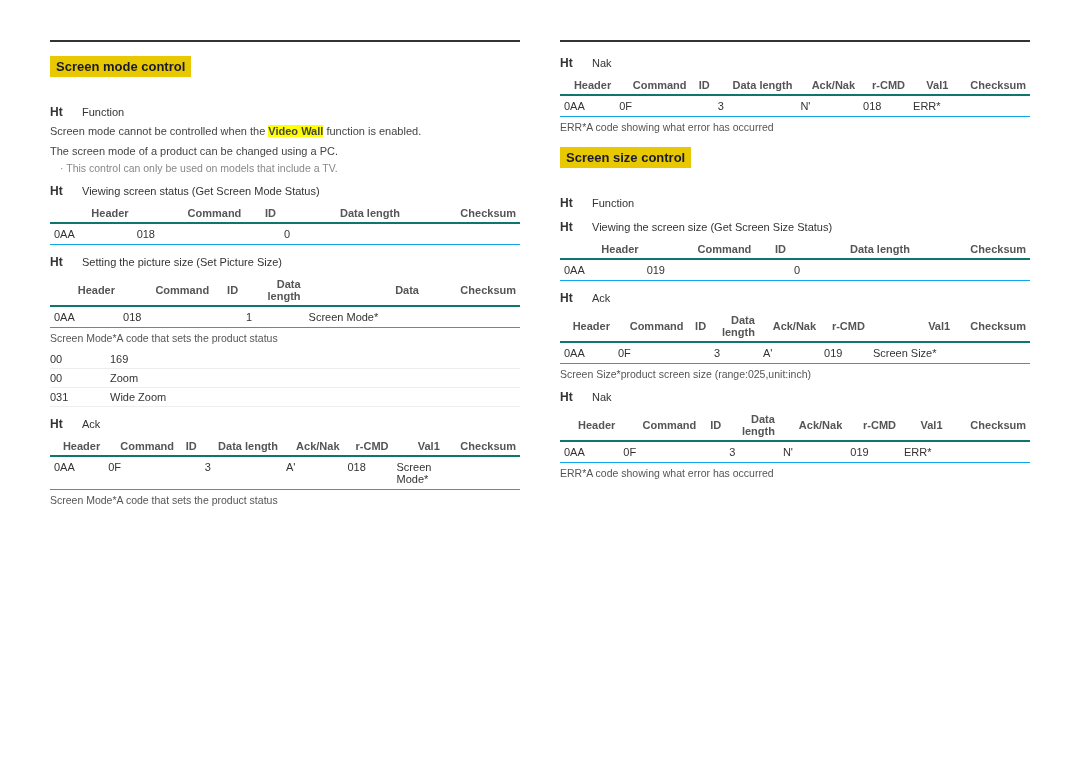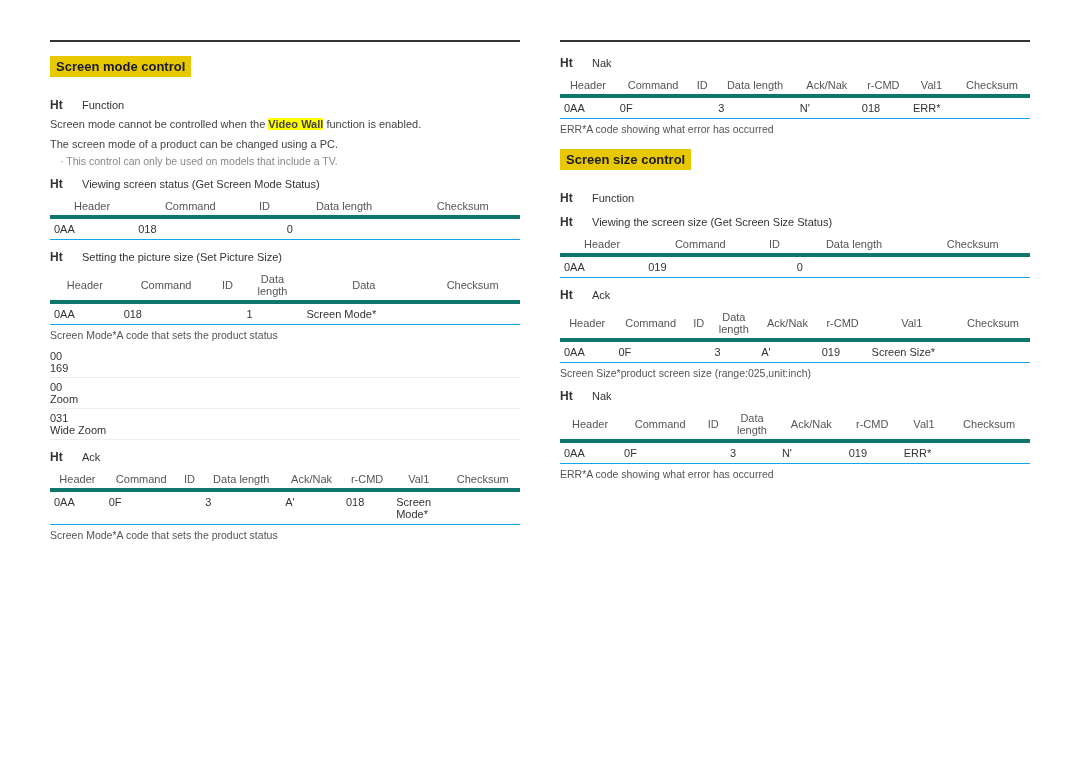--- a/index.html
+++ b/index.html
@@ -18,21 +18,21 @@
     .column {
       flex: 1;
     }
     .section-title {
       background: #e8c800;
       color: #1a1a2e;
       font-weight: bold;
       font-size: 13px;
       padding: 3px 6px;
       display: inline-block;
-      margin-bottom: 11px;
+      margin-bottom: 18px;
     }
     .top-divider {
       border-top: 2px solid #333;
       margin-bottom: 14px;
     }
     .ht-label {
       font-weight: bold;
       font-size: 12px;
       margin-bottom: 4px;
       margin-top: 10px;
@@ -60,43 +60,43 @@
       font-weight: bold;
     }
     table {
       width: 100%;
       border-collapse: collapse;
       margin-top: 6px;
       margin-bottom: 4px;
       font-size: 11px;
     }
     th {
-      text-align: center;
-      font-weight: normal;
+      text-align: right;
+      font-weight: bold;
       color: #555;
       padding: 3px 4px;
-      border-bottom: 4px solid #0f766e;
+      border-bottom: 2px solid #0f766e;
     }
     td {
       padding: 4px 4px;
       vertical-align: top;
     }
     tr.data-row td {
       border-bottom: 1px solid #0ea5e9;
     }
     .code-list {
       margin-top: 4px;
       margin-bottom: 4px;
     }
     .code-list .code-row {
       display: flex;
+      align-items: center;
       border-bottom: 1px solid #eee;
       padding: 3px 0;
       font-size: 11px;
-      flex-direction: column;
     }
     .code-row .code-val {
       width: 60px;
       color: #333;
     }
     .code-row .code-desc {
       color: #333;
     }
     .footnote {
       font-size: 10.5px;

